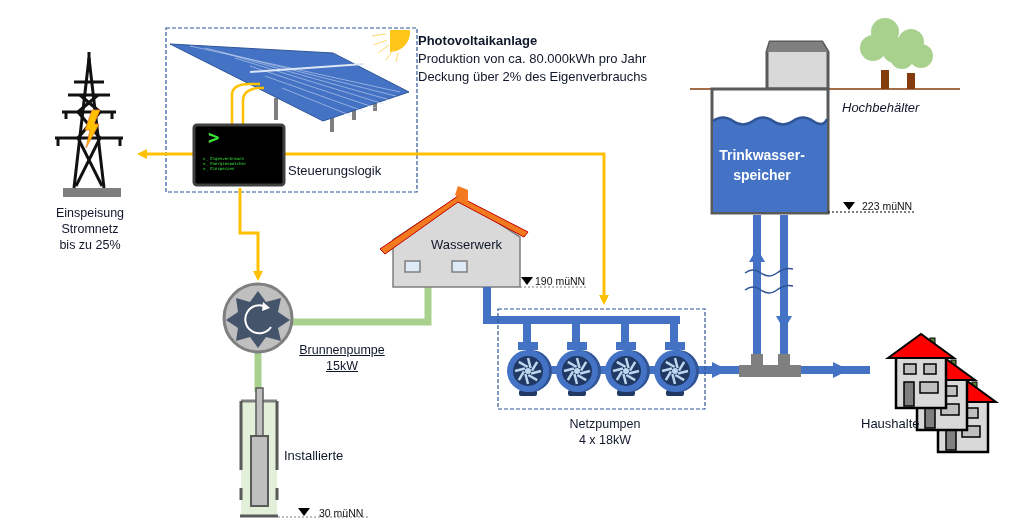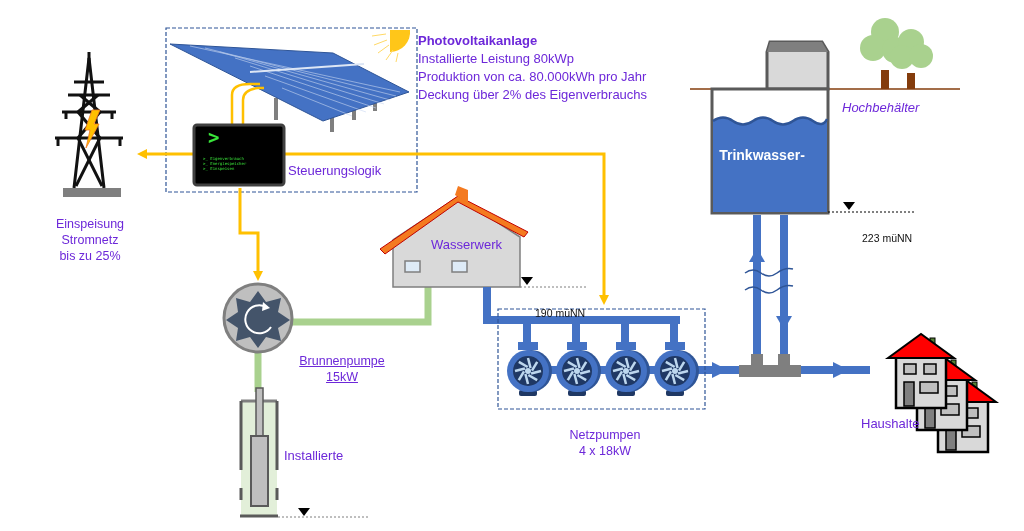--- a/index.html
+++ b/index.html
@@ -1,23 +1,23 @@
 <!DOCTYPE html>
 <html><head>
 <meta charset="utf-8">
 <style>
   html, body { margin: 0; padding: 0; background: #ffffff; }
   body { width: 1024px; height: 531px; position: relative; overflow: hidden; font-family: "Liberation Sans", sans-serif; }
   svg { position: absolute; left: 0; top: 0; }
-  .lbl { position: absolute; font-size: 12.5px; color: #6d28d9; line-height: 16px; white-space: nowrap; }
-  .c { text-align: center; margin-top: 11px; }
+  .lbl { position: absolute; font-size: 12.5px; color: #0f172a; line-height: 16px; white-space: nowrap; }
+  .c { text-align: center; }
   .pv-title { font-weight: bold; }
   .tank-label { position: absolute; color: #fff; font-weight: bold; font-size: 14px; text-align: center; line-height: 20px; }
   .italic { font-style: italic; }
-  .lvl { position: absolute; font-size: 10.5px; color: #111; white-space: nowrap; margin-top: 32px; }
+  .lvl { position: absolute; font-size: 10.5px; color: #111; white-space: nowrap; }
   .term { position: absolute; font-family: "DejaVu Sans Mono", monospace; color: #39e53a; }
 </style>
 </head>
 <body>
 
 <svg width="1024" height="531" viewBox="0 0 1024 531">
   <defs>
     <marker id="arrY" markerWidth="10" markerHeight="10" refX="5" refY="5" orient="auto" markerUnits="userSpaceOnUse">
       <path d="M0,0 L10,5 L0,10 z" fill="#ffc000"></path>
     </marker>
@@ -268,21 +268,20 @@
         <rect x="904" y="364" width="12" height="10" fill="#bfbfbf" stroke="#000" stroke-width="1.5"></rect>
         <rect x="924" y="364" width="12" height="10" fill="#bfbfbf" stroke="#000" stroke-width="1.5"></rect>
         <rect x="920" y="382" width="18" height="11" fill="#bfbfbf" stroke="#000" stroke-width="1.5"></rect>
         <rect x="904" y="382" width="10" height="24" fill="#7f7f7f" stroke="#000" stroke-width="1.5"></rect>
       </g>
     </g>
 </svg>
 
 <div class="lbl" style="left:418px; top:32px; line-height:18px; font-size:13px;">
   <div class="pv-title">Photovoltaikanlage</div>
-  <div>Installierte Leistung 80kWp</div>
   <div>Produktion von ca. 80.000kWh pro Jahr</div>
   <div>Deckung über 2% des Eigenverbrauchs</div>
 </div>
 
 <div class="term" style="left:208px; top:126px; font-size:19px; font-weight:bold;">&gt;</div>
 <div class="term" style="left:203px; top:156px; font-size:4px; line-height:5px;">
   <div>&gt;_ Eigenverbrauch</div>
   <div>&gt;_ Energiespeicher</div>
   <div>&gt;_ Einspeisen</div>
 </div>
@@ -306,16 +305,17 @@
 <div class="lvl" style="left:319px; top:507px;">30 müNN</div>
 
 <div class="lbl c" style="left:555px; top:416px; width:100px;">
   <div>Netzpumpen</div>
   <div>4 x 18kW</div>
 </div>
 
 <div class="lbl italic" style="left:842px; top:100px; font-size:13px;">Hochbehälter</div>
 <div class="tank-label" style="left:712px; top:145px; width:100px;">
   <div>Trinkwasser-</div>
+  <div>speicher</div>
 </div>
 <div class="lvl" style="left:862px; top:200px;">223 müNN</div>
 
 <div class="lbl" style="left:861px; top:416px; font-size:13px;">Haushalte</div>
 
 </body></html>

